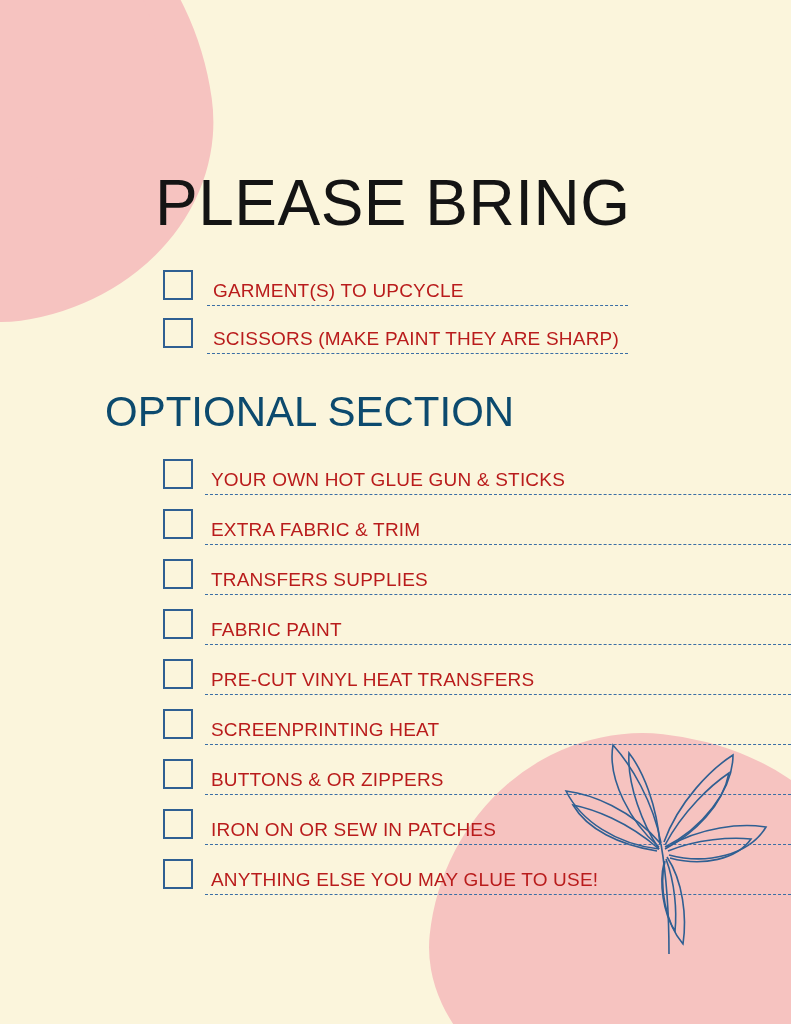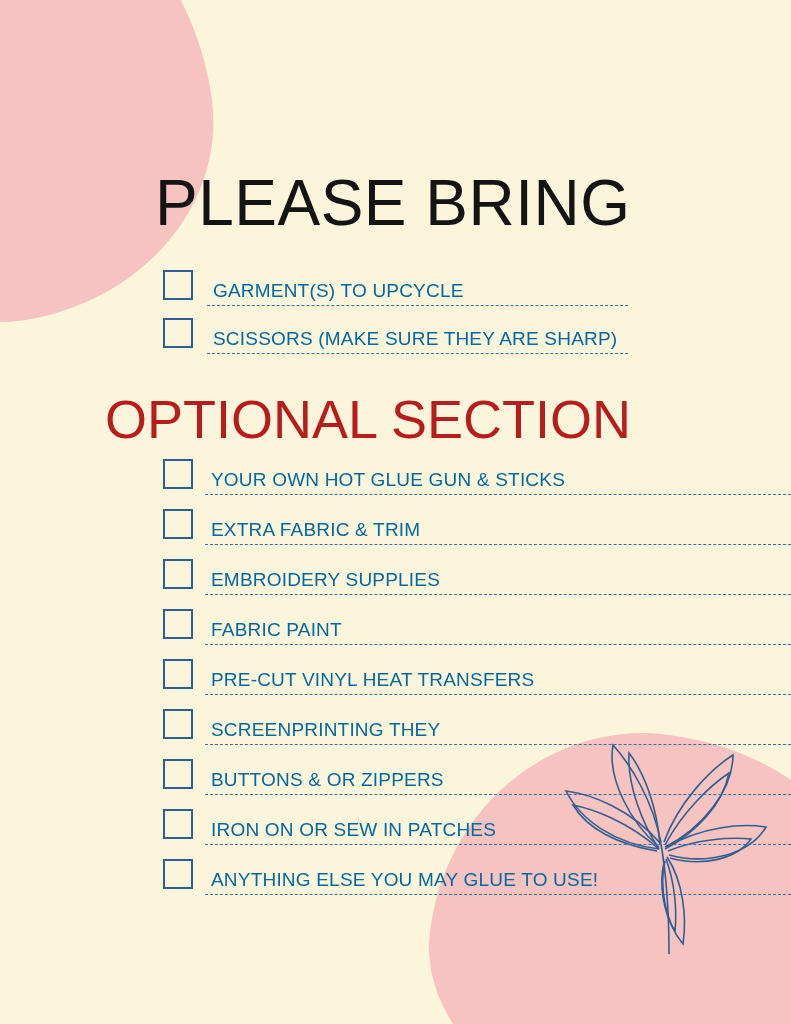--- a/index.html
+++ b/index.html
@@ -75,22 +75,22 @@
     color: #141414;
     font-weight: 400;
     font-family: "Liberation Sans", sans-serif;
     white-space: nowrap;
   }
 
   .section-title {
     position: absolute;
     left: 105px;
     top: 388px;
-    font-size: 54px;
-    color: #b91c1c;
+    font-size: 42px;
+    color: #0c4a6e;
     font-weight: 400;
     white-space: nowrap;
   }
 
   .list {
     position: absolute;
     left: 0;
     right: 0;
   }
 
@@ -116,21 +116,21 @@
   .line {
     flex: 1 1 auto;
     border-bottom: 1px dashed #3a6ea5;
     margin-left: 12px;
     padding-bottom: 3px;
     position: relative;
   }
 
   .label {
     font-size: 19px;
-    color: #0369a1;
+    color: #b91c1c;
     letter-spacing: 0.2px;
     white-space: nowrap;
     display: inline-block;
     padding-left: 6px;
     text-align: center;
   }
 
   
   .list-primary .item { padding-left: 163px; padding-right: 163px; }
   .list-primary .label { font-size: 19px; }
@@ -171,21 +171,21 @@
     <div class="list list-primary">
       <div class="item">
         <div class="checkbox"></div>
         <div class="line">
           <span class="label">GARMENT(S) TO UPCYCLE</span>
         </div>
       </div>
       <div class="item">
         <div class="checkbox"></div>
         <div class="line">
-          <span class="label">SCISSORS (MAKE SURE THEY ARE SHARP)</span>
+          <span class="label">SCISSORS (MAKE PAINT THEY ARE SHARP)</span>
         </div>
       </div>
     </div>
 
     <div class="section-title">OPTIONAL SECTION</div>
 
     <div class="list list-optional">
       <div class="item">
         <div class="checkbox"></div>
         <div class="line">
@@ -194,39 +194,39 @@
       </div>
       <div class="item">
         <div class="checkbox"></div>
         <div class="line">
           <span class="label">EXTRA FABRIC &amp;  TRIM</span>
         </div>
       </div>
       <div class="item">
         <div class="checkbox"></div>
         <div class="line">
-          <span class="label">EMBROIDERY SUPPLIES</span>
+          <span class="label">TRANSFERS SUPPLIES</span>
         </div>
       </div>
       <div class="item">
         <div class="checkbox"></div>
         <div class="line">
           <span class="label">FABRIC PAINT</span>
         </div>
       </div>
       <div class="item">
         <div class="checkbox"></div>
         <div class="line">
           <span class="label">PRE-CUT VINYL HEAT TRANSFERS</span>
         </div>
       </div>
       <div class="item">
         <div class="checkbox"></div>
         <div class="line">
-          <span class="label">SCREENPRINTING THEY</span>
+          <span class="label">SCREENPRINTING HEAT</span>
         </div>
       </div>
       <div class="item">
         <div class="checkbox"></div>
         <div class="line">
           <span class="label">BUTTONS &amp;  OR ZIPPERS</span>
         </div>
       </div>
       <div class="item">
         <div class="checkbox"></div>

